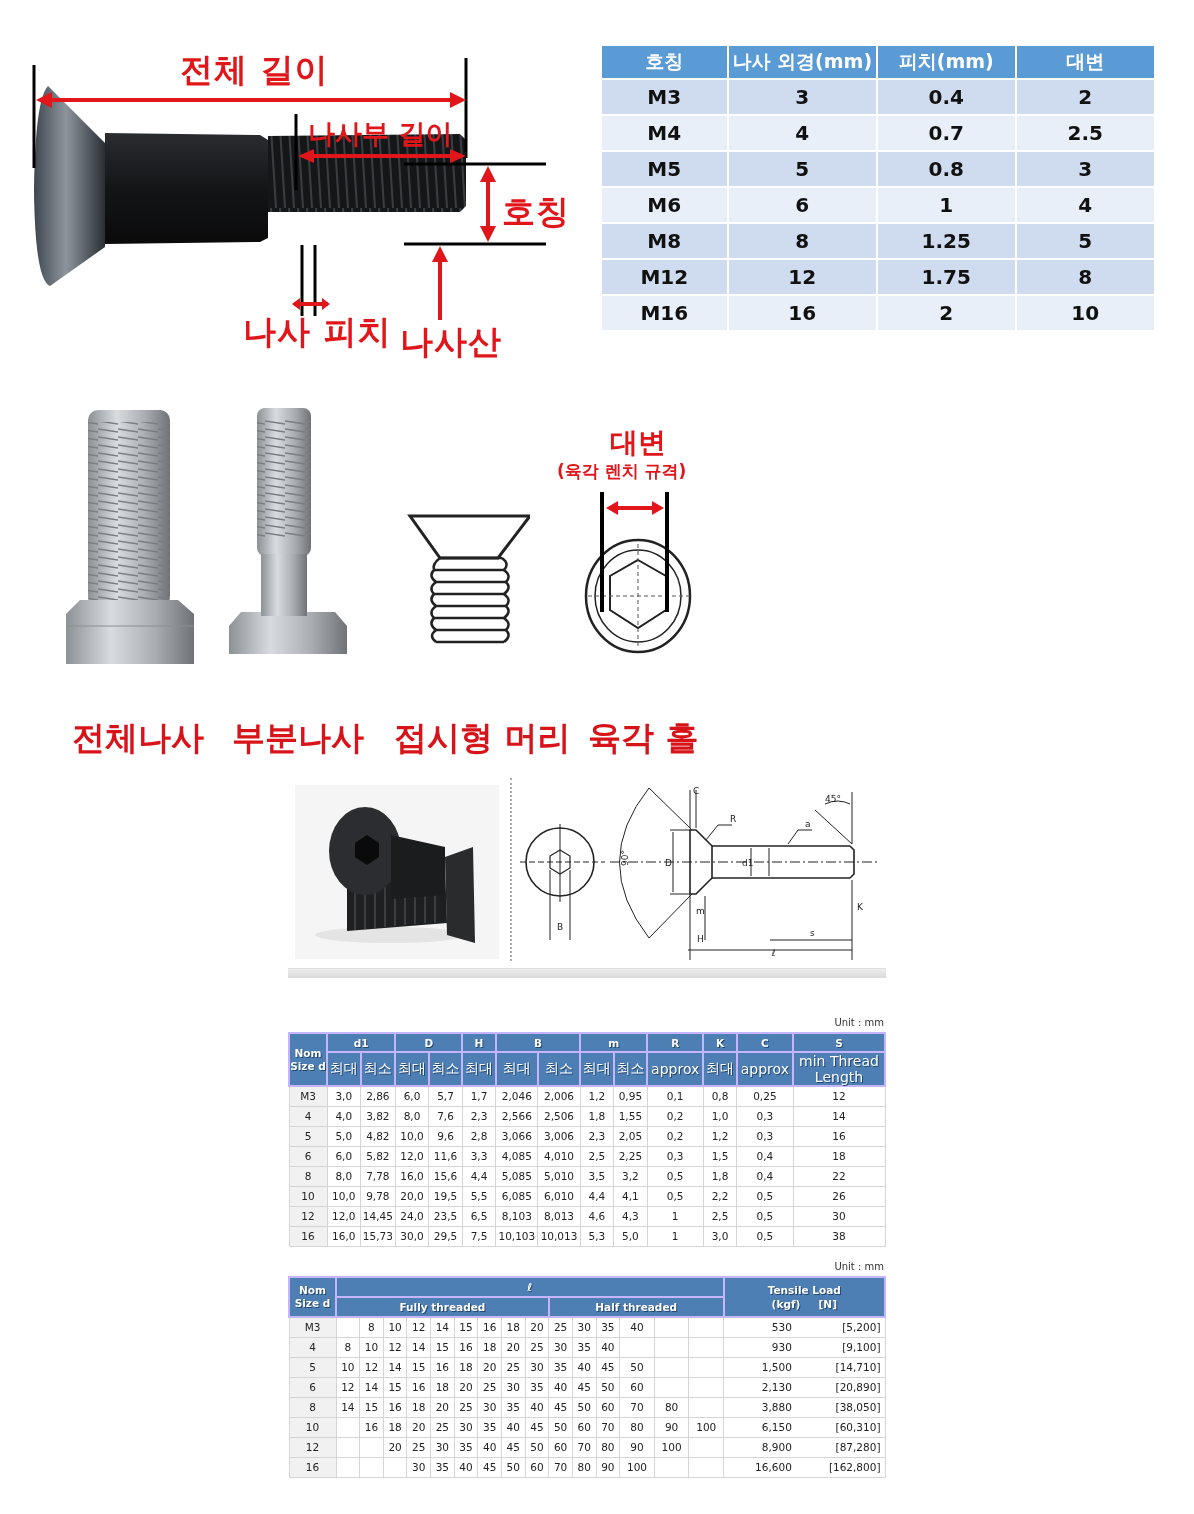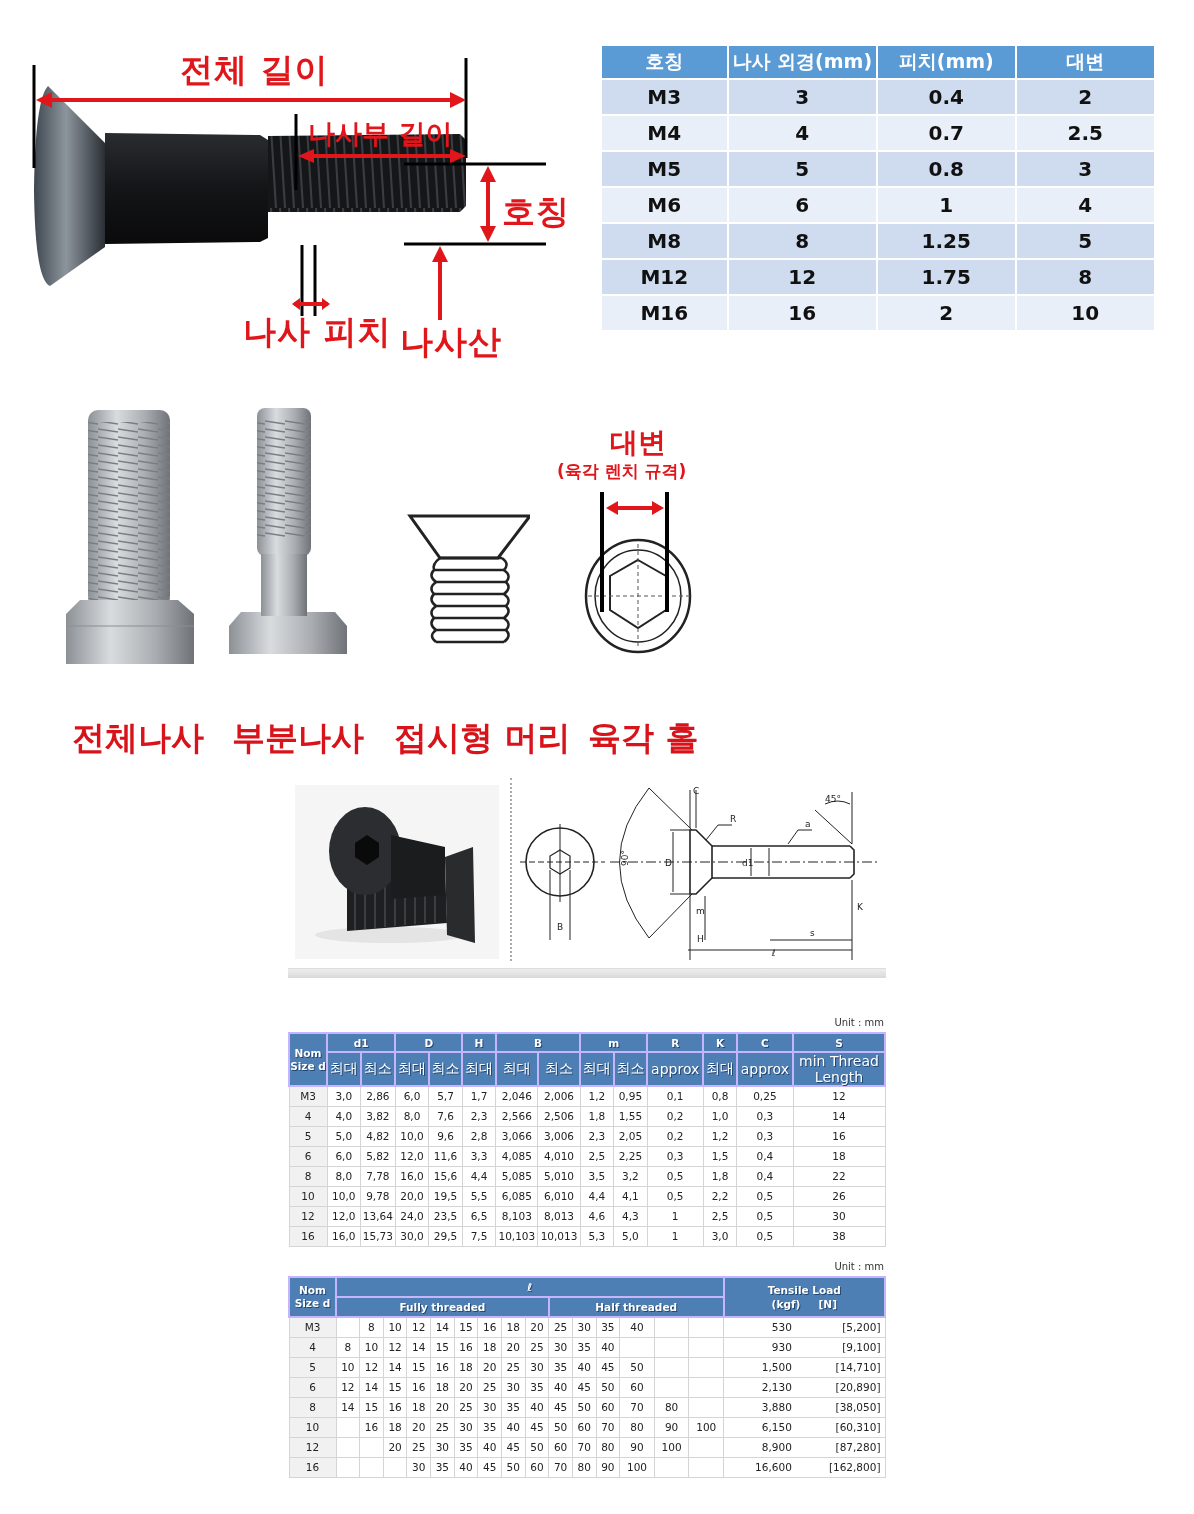--- a/index.html
+++ b/index.html
@@ -430,21 +430,21 @@
         <td>4,4</td>
         <td>4,1</td>
         <td>0,5</td>
         <td>2,2</td>
         <td>0,5</td>
         <td>26</td>
       </tr>
       <tr>
         <td class="first">12</td>
         <td>12,0</td>
-        <td>13,64</td>
+        <td>14,45</td>
         <td>24,0</td>
         <td>23,5</td>
         <td>6,5</td>
         <td>8,103</td>
         <td>8,013</td>
         <td>4,6</td>
         <td>4,3</td>
         <td>1</td>
         <td>2,5</td>
         <td>0,5</td>

